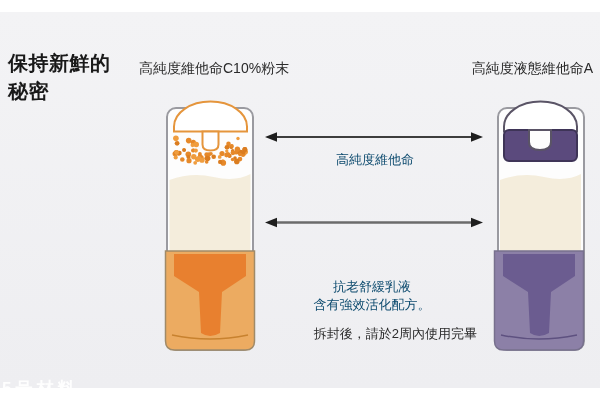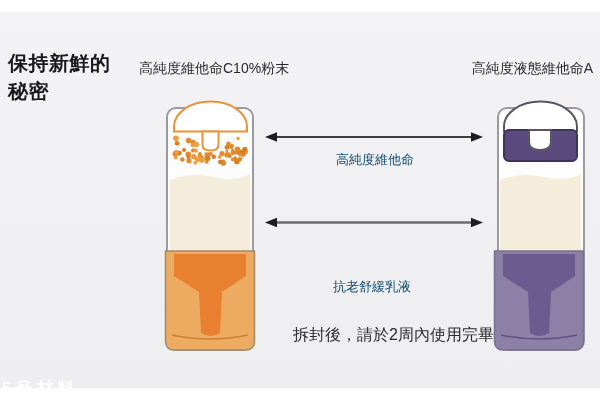--- a/index.html
+++ b/index.html
@@ -15,21 +15,21 @@
   .art{position:absolute;left:0;top:0;}
   .title{position:absolute;left:8px;top:36px;font-size:20px;font-weight:bold;
     color:#191919;line-height:28px;white-space:pre-line;letter-spacing:.5px;}
   .bottle-label{position:absolute;top:60px;font-size:14px;color:#2a2a2a;white-space:nowrap;}
   .bottle-label.left{left:139px;}
   .bottle-label.right{right:7px;text-align:right;}
   .ann{position:absolute;text-align:center;font-size:13px;line-height:17.5px;color:#0c4a6e;}
   .ann1{left:295px;top:151px;width:160px;}
   .ann2{left:292px;top:239px;width:160px;margin-top:39px;}
   .note{position:absolute;left:293px;top:325px;width:184px;text-align:right;
-    font-size:16px;color:#2a2a2a;white-space:nowrap;}
+    font-size:13px;color:#2a2a2a;white-space:nowrap;}
   .watermark{position:absolute;left:2px;top:377px;height:11px;overflow:hidden;
     font-size:17px;font-weight:bold;letter-spacing:4px;color:rgba(255,255,255,.92);}
 </style>
 </head>
 <body>
 
 <div class="stage"></div>
 <div class="strip-bottom"></div>
 
 <svg class="art" width="600" height="400" viewBox="0 0 600 400">
@@ -142,17 +142,18 @@
 
 <div class="bottle-label left">高純度維他命C10%粉末</div>
 <div class="bottle-label right">高純度液態維他命A</div>
 
 <div class="ann ann1">
   <div>高純度維他命</div>
 </div>
 
 <div class="ann ann2">
   <div>抗老舒緩乳液</div>
+  <div>含有強效活化配方。</div>
 </div>
 
 <div class="note">拆封後，請於2周內使用完畢</div>
 
 <div class="watermark">5号材料</div>
 
 </body></html>

